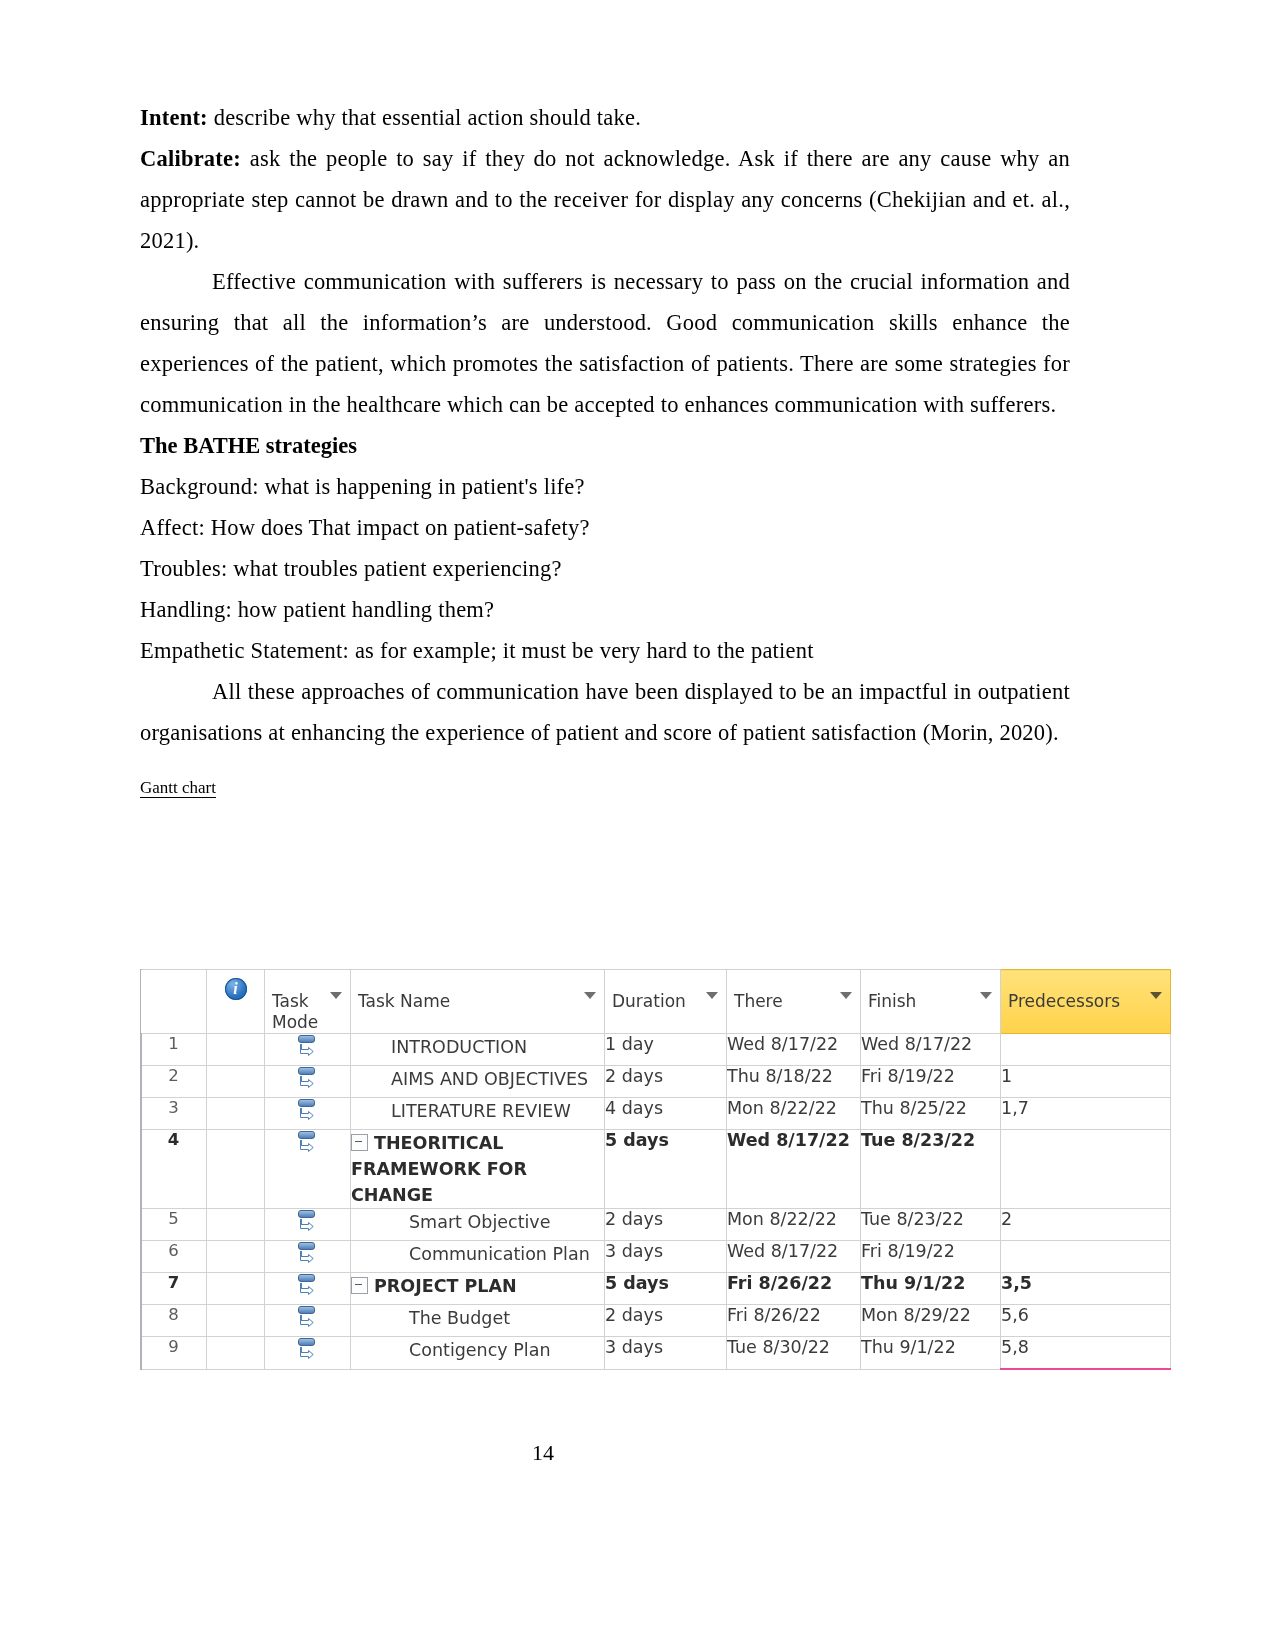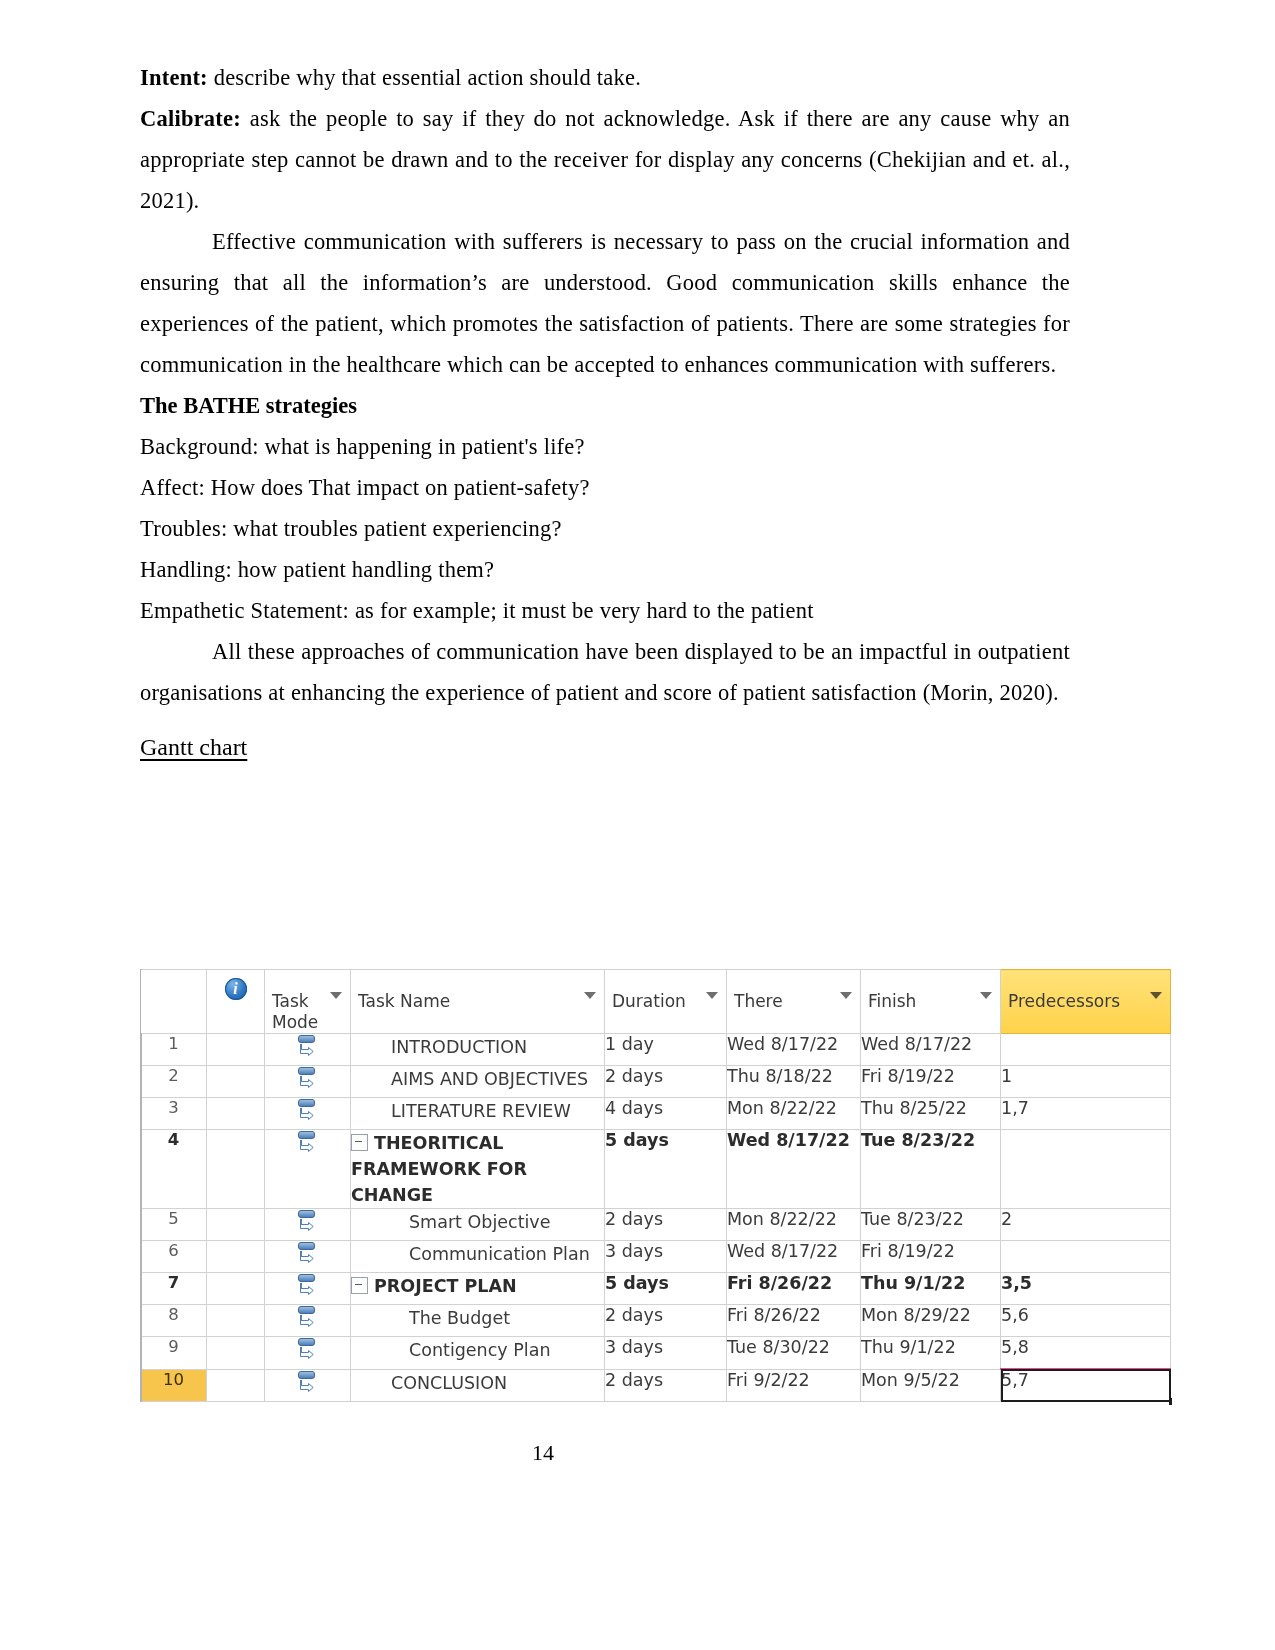--- a/index.html
+++ b/index.html
@@ -15,42 +15,42 @@
     color: #000000;
     overflow: hidden;
   }
 
   .page {
     position: absolute;
     left: 0; top: 0;
     width: 1275px;
     height: 1650px;
     box-sizing: border-box;
-    padding: 57px 205px 0 140px;
+    padding: 97px 205px 0 140px;
   }
 
   
   .para {
     font-size: 22.5px;
     line-height: 41px;
     text-align: justify;
     margin: 0 0 0 0;
     letter-spacing: 0.01em;
   }
   .para.indent { text-indent: 72px; }
   .para.nojust { text-align: left; }
   .lbl { font-weight: bold; }
   .heading {
     font-size: 22.5px;
     line-height: 41px;
     font-weight: bold;
     margin: 0;
   }
   .gantt-label {
-    font-size: 24px;
+    font-size: 17px;
     line-height: 41px;
     margin: 14px 0 6px 0;
   }
   .gantt-label span {
     text-decoration: underline;
     text-underline-offset: 4px;
   }
 
   
   .proj-wrap {
@@ -449,31 +449,17 @@
                 <svg width="14" height="9" viewBox="0 0 14 9">
                   <path d="M0.5 2.5 H8.5 V0.5 L13.2 4.5 L8.5 8.5 V6.5 H0.5 Z" fill="#ffffff" stroke="#4f80b6" stroke-width="1"></path>
                 </svg>
               </span></span></td>
           <td class="name-cell"><span class="indent2" style="display:inline-block"><span>Contigency Plan</span></span></td>
           <td class="dur-cell">3 days</td>
           <td class="start-cell">Tue 8/30/22</td>
           <td class="finish-cell">Thu 9/1/22</td>
           <td class="pred-cell">5,8</td>
         </tr>
-        <tr>
-          <td class="id-cell sel">10</td>
-          <td class="ind-cell"></td>
-          <td class="mode-cell"><span class="mode-ico"><span class="bar"></span><span class="stem"></span><span class="arrow">
-                <svg width="14" height="9" viewBox="0 0 14 9">
-                  <path d="M0.5 2.5 H8.5 V0.5 L13.2 4.5 L8.5 8.5 V6.5 H0.5 Z" fill="#ffffff" stroke="#4f80b6" stroke-width="1"></path>
-                </svg>
-              </span></span></td>
-          <td class="name-cell"><span class="indent1" style="display:inline-block"><span>CONCLUSION</span></span></td>
-          <td class="dur-cell">2 days</td>
-          <td class="start-cell">Fri 9/2/22</td>
-          <td class="finish-cell">Mon 9/5/22</td>
-          <td class="pred-cell cell-selected">5,7</td>
-        </tr>
       </tbody>
   </table>
 </div>
 
 <div class="page-number">14</div>
 
 </body></html>

